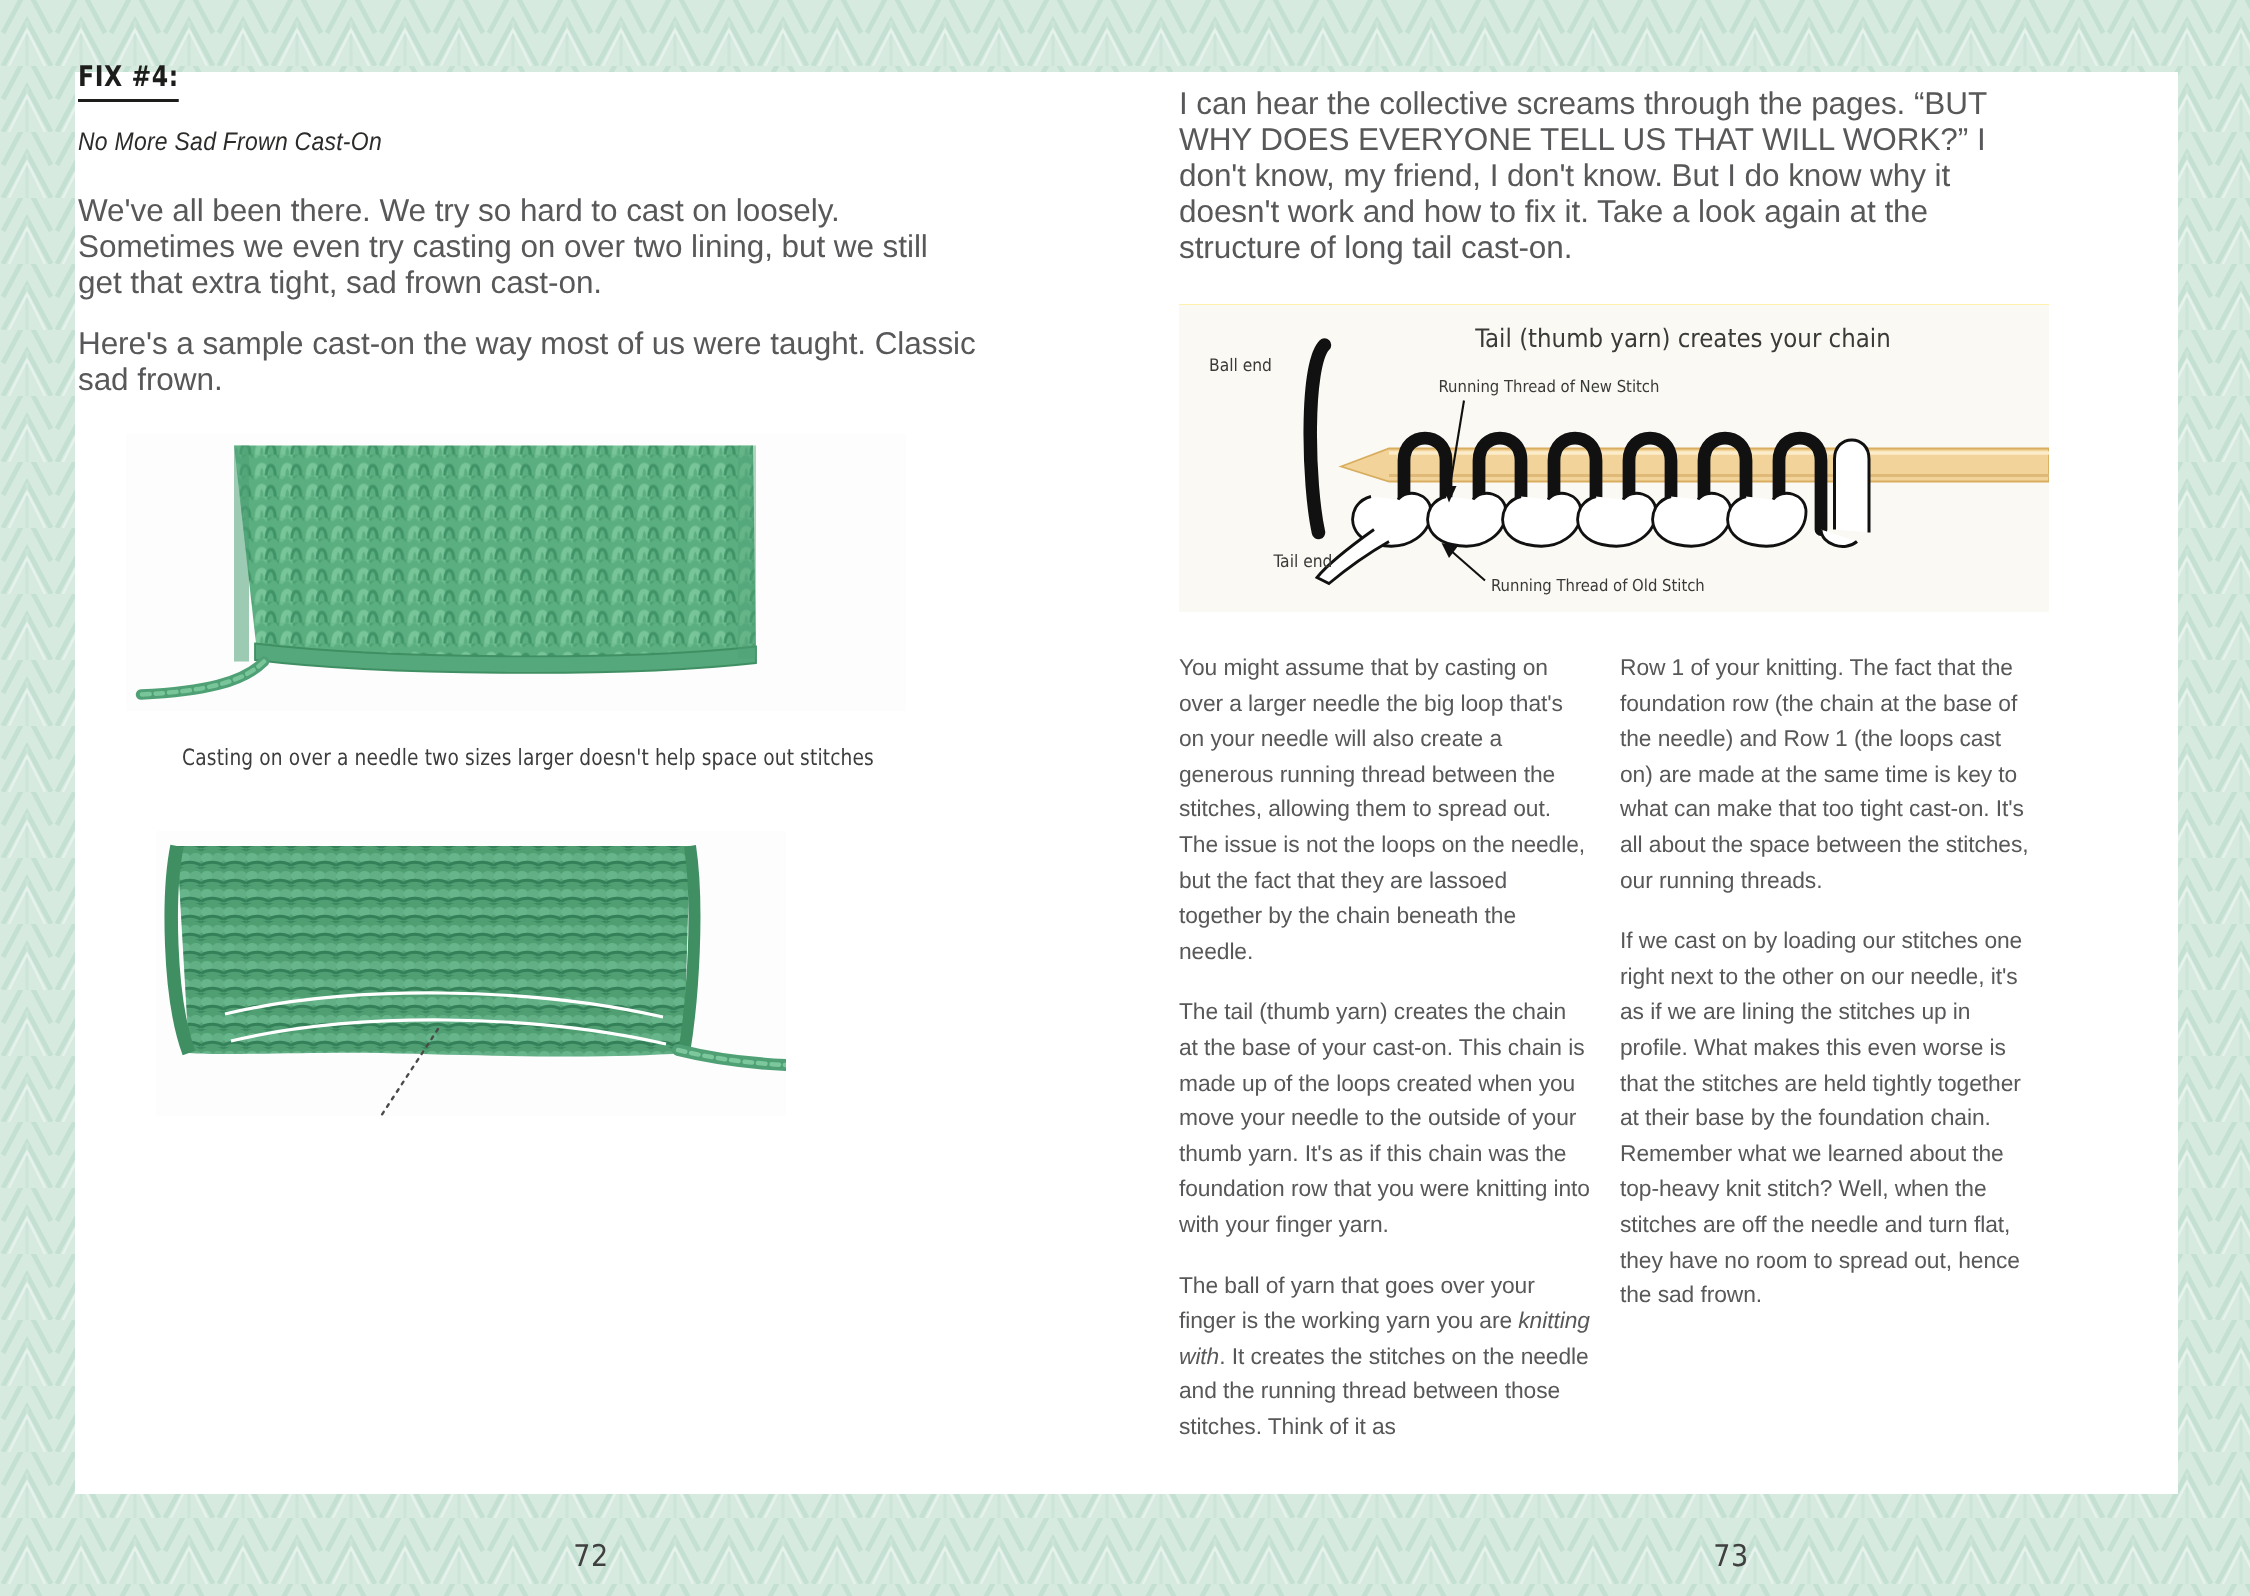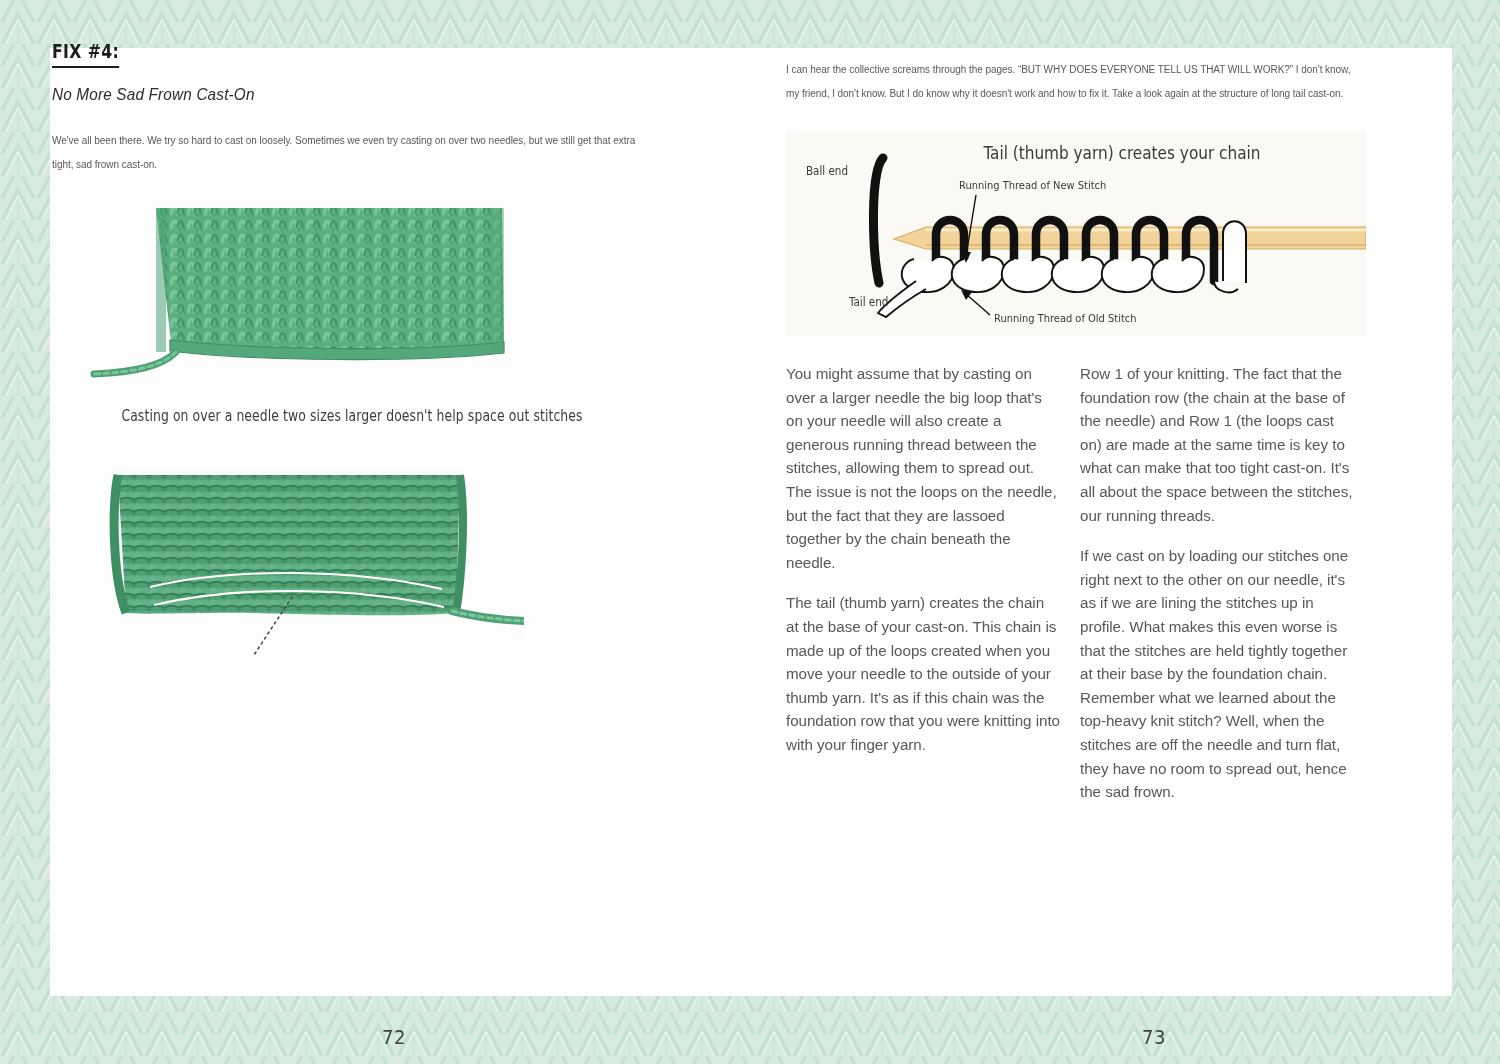--- a/index.html
+++ b/index.html
@@ -72,21 +72,21 @@
     font-style: italic;
     font-size: 17px;
     color: #2b2b29;
     letter-spacing: 0.2px;
     transform: scaleX(0.9);
     transform-origin: left center;
   }
 
   
   .body-text {
-    font-size: 10px;
+    font-size: 21px;
     line-height: 24px;
     color: #58585a;
     letter-spacing: -0.05px;
   }
   .body-text + .body-text { margin-top: 17px; }
 
   #left-page .intro-block { margin-top: 24px; }
   #left-page .mid-block { margin-top: 22px; }
 
   .caption {
@@ -189,21 +189,22 @@
 
 <div id="left-page">
 
   <div>
     <span class="fix-heading">FIX #4:</span>
   </div>
 
   <div class="subtitle">No More Sad Frown Cast-On</div>
 
   <div class="intro-block">
-    <p class="body-text">We've all been there. We try so hard to cast on loosely. Sometimes we even try casting on over two needles, but we still get that extra tight, sad frown cast-on.</p>
+    <p class="body-text">We've all been there. We try so hard to cast on loosely. Sometimes we even try casting on over two lining, but we still get that extra tight, sad frown cast-on.</p>
+    <p class="body-text">Here's a sample cast-on the way most of us were taught. Classic sad frown.</p>
   </div>
 
   <div id="swatch-photo-1">
     <svg class="swatch-svg" viewBox="0 0 520 185" xmlns="http://www.w3.org/2000/svg">
       <defs>
         <linearGradient id="yarnG1" x1="0" y1="0" x2="0" y2="1">
           <stop offset="0%" stop-color="#7cc79b"></stop>
           <stop offset="45%" stop-color="#5fb184"></stop>
           <stop offset="100%" stop-color="#3f8f63"></stop>
         </linearGradient>
@@ -319,20 +320,21 @@
       <text x="208" y="191" font-family="DejaVu Sans Condensed, Liberation Sans, sans-serif" font-size="11" fill="#3a3a38">Running Thread of Old Stitch</text>
       <path d="M204 184 L180 163" stroke="#111111" stroke-width="1.4" fill="none"></path>
       <path d="M175 159 L186 161 L180 169 Z" fill="#111111"></path>
     </svg>
   </div>
 
   <div id="right-columns">
     <div class="col">
       <p class="body-text">You might assume that by casting on over a larger needle the big loop that's on your needle will also create a generous running thread between the stitches, allowing them to spread out. The issue is not the loops on the needle, but the fact that they are lassoed together by the chain beneath the needle.</p>
       <p class="body-text">The tail (thumb yarn) creates the chain at the base of your cast-on. This chain is made up of the loops created when you move your needle to the outside of your thumb yarn. It's as if this chain was the foundation row that you were knitting into with your finger yarn.</p>
+      <p class="body-text"><span>The ball of yarn that goes over your finger is the working yarn you are </span><em class="inline-italic">knitting with</em><span>. It creates the stitches on the needle and the running thread between those stitches. Think of it as</span></p>
     </div>
     <div class="col">
       <p class="body-text">Row 1 of your knitting. The fact that the foundation row (the chain at the base of the needle) and Row 1 (the loops cast on) are made at the same time is key to what can make that too tight cast-on. It's all about the space between the stitches, our running threads.</p>
       <p class="body-text">If we cast on by loading our stitches one right next to the other on our needle, it's as if we are lining the stitches up in profile. What makes this even worse is that the stitches are held tightly together at their base by the foundation chain. Remember what we learned about the top-heavy knit stitch? Well, when the stitches are off the needle and turn flat, they have no room to spread out, hence the sad frown.</p>
     </div>
   </div>
 </div>
 
 <div id="page-number-left" class="page-number">72</div>
 <div id="page-number-right" class="page-number">73</div>

